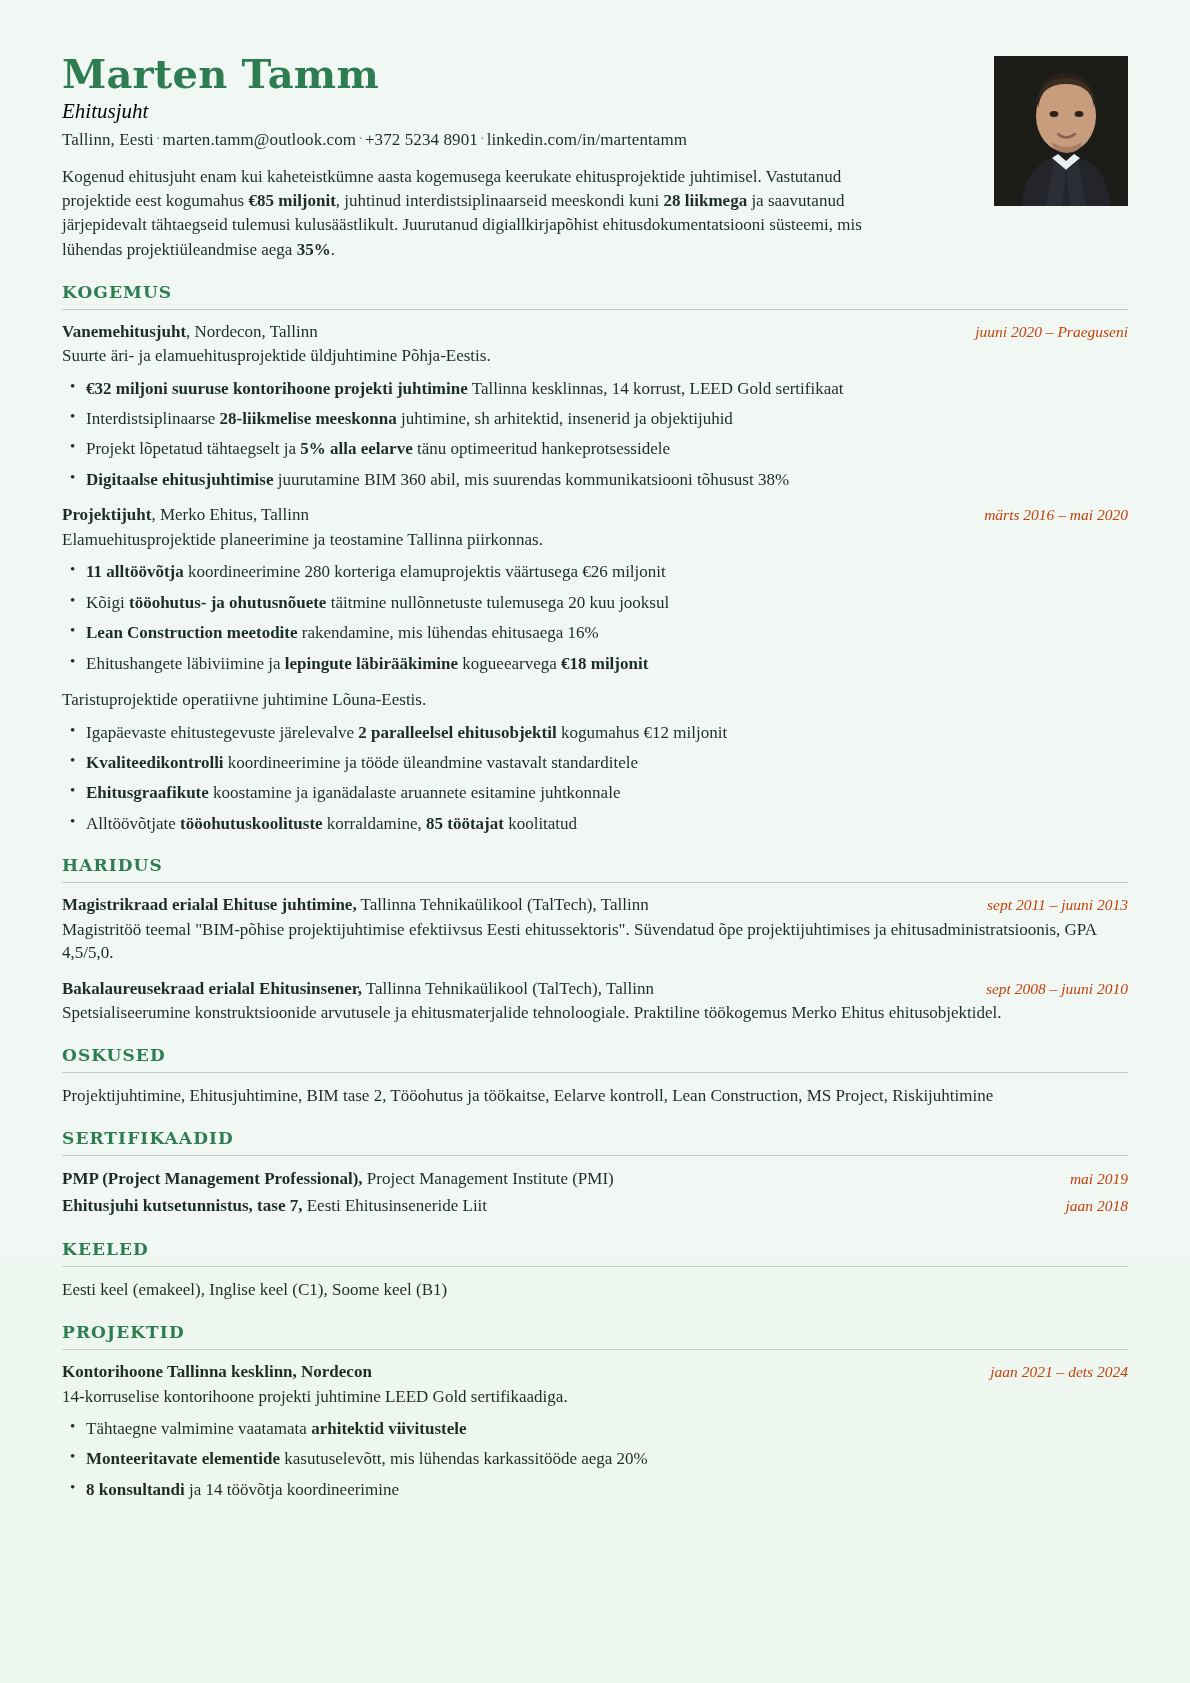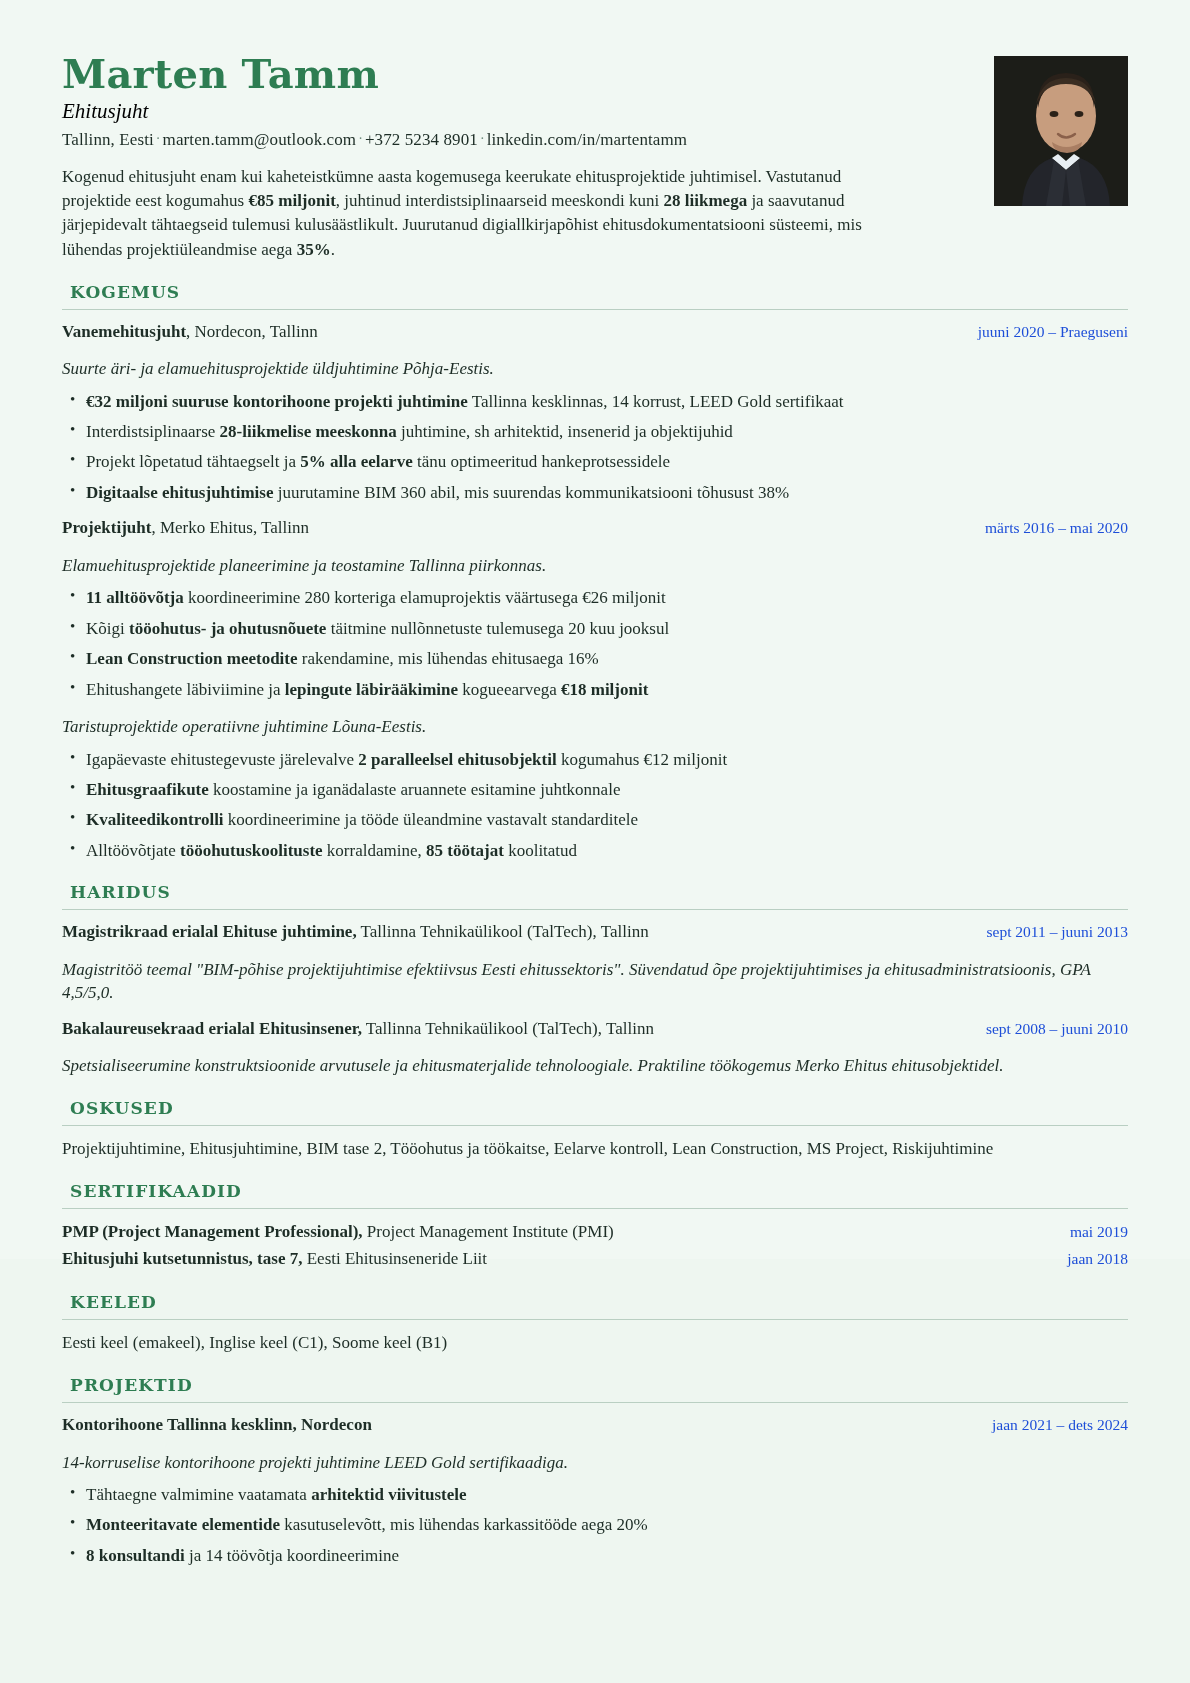--- a/index.html
+++ b/index.html
@@ -74,21 +74,20 @@
   
   .section { margin-top: 20px; }
   .section-title {
     font-family: "DejaVu Serif", "Liberation Serif", serif;
     font-weight: bold;
     font-size: 17px;
     letter-spacing: 1.1px;
     color: #2e7d52;
     text-transform: uppercase;
     padding-bottom: 7px;
-    margin-left: 8px;
   }
   .rule {
     height: 1px;
     background: #b9cfc2;
     width: 100%;
     margin-bottom: 11px;
   }
 
   
   .entry { margin-bottom: 13px; }
@@ -100,30 +99,30 @@
     align-items: baseline;
     gap: 16px;
   }
   .entry-heading {
     font-size: 17px;
     line-height: 1.32;
     font-family: Liberation Serif, serif;
   }
   .entry-heading .role { font-weight: bold; }
   .entry-date {
+    font-style: italic;
     font-size: 15.5px;
     white-space: nowrap;
-    color: #1d4ed8;
+    color: #c2410c;
     flex-shrink: 0;
   }
   .entry-sub {
     font-size: 17px;
     line-height: 1.38;
-    margin-top: 14px;
-    font-style: italic;
+    margin-top: 1px;
   }
 
   ul.bullets {
     list-style: none;
     margin-top: 9px;
     margin-bottom: 2px;
   }
   ul.bullets li {
     position: relative;
     font-size: 17px;
@@ -219,22 +218,22 @@
             <li><b>11 alltöövõtja</b> koordineerimine 280 korteriga elamuprojektis väärtusega €26 miljonit</li>
             <li>Kõigi <b>tööohutus- ja ohutusnõuete</b> täitmine nullõnnetuste tulemusega 20 kuu jooksul</li>
             <li><b>Lean Construction meetodite</b> rakendamine, mis lühendas ehitusaega 16%</li>
             <li>Ehitushangete läbiviimine ja <b>lepingute läbirääkimine</b> kogueearvega <b>€18 miljonit</b></li>
           </ul>
     </div>
     <div class="entry">
       <div class="entry-sub">Taristuprojektide operatiivne juhtimine Lõuna-Eestis.</div>
       <ul class="bullets">
             <li>Igapäevaste ehitustegevuste järelevalve <b>2 paralleelsel ehitusobjektil</b> kogumahus €12 miljonit</li>
+            <li><b>Kvaliteedikontrolli</b> koordineerimine ja tööde üleandmine vastavalt standarditele</li>
             <li><b>Ehitusgraafikute</b> koostamine ja iganädalaste aruannete esitamine juhtkonnale</li>
-            <li><b>Kvaliteedikontrolli</b> koordineerimine ja tööde üleandmine vastavalt standarditele</li>
             <li>Alltöövõtjate <b>tööohutuskoolituste</b> korraldamine, <b>85 töötajat</b> koolitatud</li>
           </ul>
     </div>
       </div>
   </div>
 
   <div class="section">
     <div class="section-title">HARIDUS</div>
     <div class="rule"></div>
     <div>

